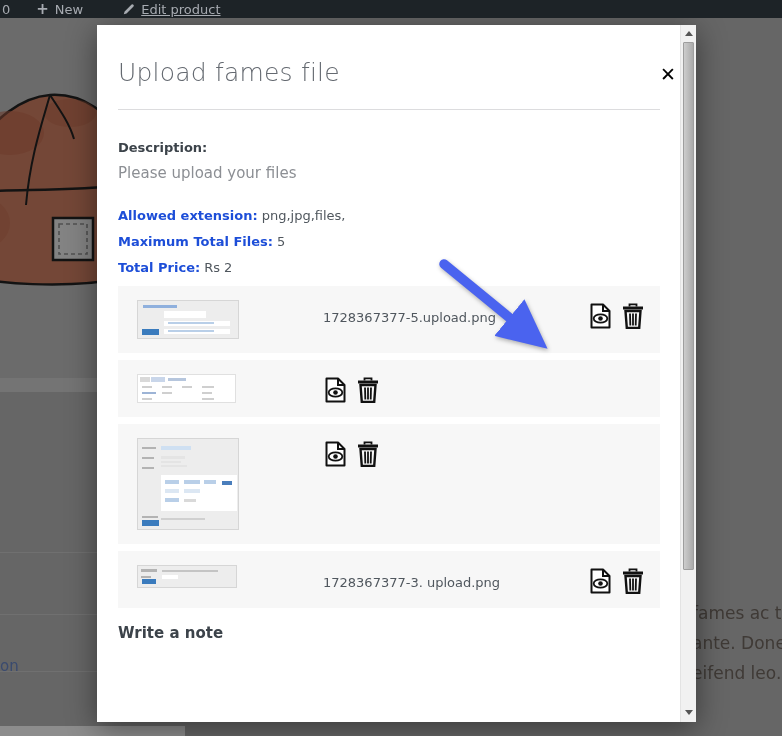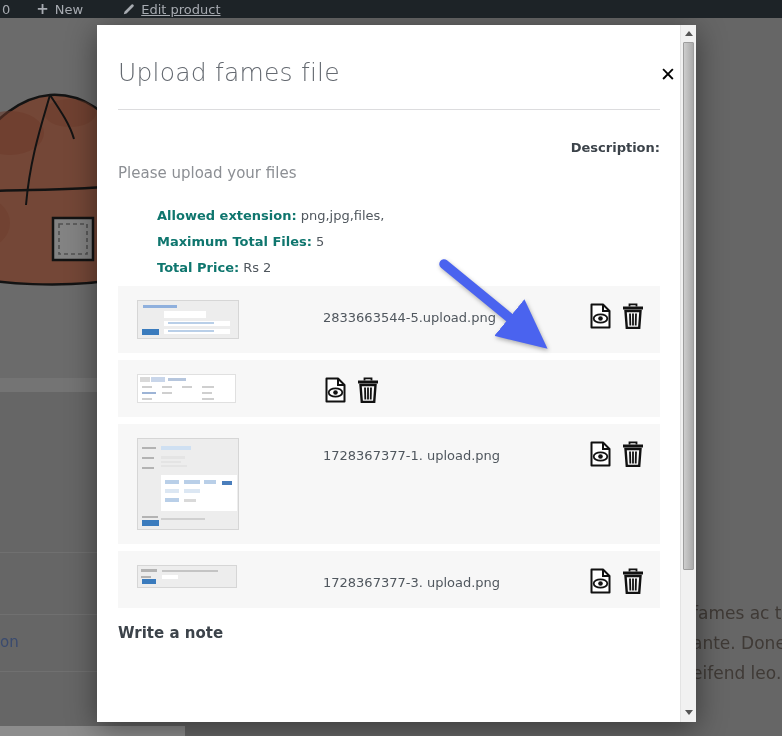--- a/index.html
+++ b/index.html
@@ -24,46 +24,46 @@
   .ab-plus { font-weight:bold; font-size:15px; line-height:1; }
   .ab-pencil svg { display:block; }
 
   
   .bg-page { position:absolute; left:0; top:18px; right:0; bottom:0; z-index:0; }
   .gallery { position:absolute; left:0; top:0; width:310px; height:360px; background:#b8b8b8; }
   .hat-svg { position:absolute; left:-50px; top:55px; }
   .gallery-band { position:absolute; left:0; top:360px; width:310px; height:14px; background:#c9c9c9; }
   .bg-divider { position:absolute; left:0; width:320px; height:1px; background:#c2c2c2; }
   .d1 { top:534px; } .d2 { top:596px; } .d3 { top:653px; }
-  .bg-tab-text { position:absolute; left:0; top:615px; font-size:15px; color:#6480be; }
+  .bg-tab-text { position:absolute; left:0; top:639px; font-size:15px; color:#6480be; }
   .bg-para { position:absolute; left:692px; top:580px; font-size:17px; color:#6d645d; line-height:30px; white-space:nowrap; }
   .bg-bottom-band { position:absolute; left:0; top:708px; width:185px; height:12px; background:#f3f3f3; }
 
   .overlay { position:absolute; left:0; top:18px; right:0; bottom:0; background:rgba(0,0,0,0.42); z-index:1; }
 
   
   .modal {
     position:absolute; left:97px; top:25px; width:599px; height:697px;
     background:#fff; z-index:3; box-shadow:0 6px 28px rgba(0,0,0,0.45);
     overflow:hidden;
   }
   .modal-content { padding:0 36px 0 21px; }
   .modal-title { font-size:25px; font-weight:300; color:#646970; margin-top:33px; letter-spacing:0.2px; }
   .close-btn {
     position:absolute; top:40px; right:20px; font-size:19px; font-weight:bold;
     color:#000; cursor:pointer; line-height:1; z-index:6;
   }
   .title-hr { border:0; border-top:1px solid #dcdcde; margin-top:22px; }
 
-  .desc-label { margin-top:30px; font-size:13px; font-weight:bold; color:#3c434a;text-align:right; }
+  .desc-label { margin-top:30px; font-size:13px; font-weight:bold; color:#3c434a; }
   .desc-text { margin-top:9px; font-size:15px; color:#8c8f94; }
 
   .meta { margin-top:26px; }
   .meta-line { font-size:13px; color:#50575e; margin-bottom:10px; line-height:16px; }
-  .meta-line b { color:#0f766e; margin-right:4px;margin-left:39px; }
+  .meta-line b { color:#1d4ed8; margin-right:4px; }
 
   .upload-btn {
     margin-top:24px; background:#2d83b5; color:#fff; border:none; cursor:pointer;
     font-family:"DejaVu Sans",sans-serif; font-size:14px; font-weight:bold;
     padding:0 24px 0 17px; height:36px; display:inline-flex; align-items:center; gap:12px;
   }
   .upload-btn svg { display:block; }
 
   .file-list { margin-top:4px; }
   .file-row {
@@ -212,21 +212,21 @@
       </div>
     </div>
 
 
     <div class="file-list">
 
       <div class="file-row">
         <div class="thumb-col">
             <div class="thumb t1 has-btn"></div>
           </div>
-        <div class="name-col">2833663544-5.upload.png</div>
+        <div class="name-col">1728367377-5.upload.png</div>
         <div class="icons-col">
           <span class="icon-btn">
             <svg width="25" height="26" viewBox="0 0 24 26">
               <path d="M3 1.5 H14.5 L21 8 V24.5 H3 Z" fill="#fff" stroke="#111" stroke-width="2" stroke-linejoin="round"></path>
               <path d="M14.5 1.5 V8 H21" fill="none" stroke="#111" stroke-width="2"></path>
               <ellipse cx="12" cy="15.5" rx="6.8" ry="4.2" fill="none" stroke="#111" stroke-width="1.8"></ellipse>
               <circle cx="12" cy="15.5" r="2.3" fill="#111"></circle>
             </svg>
           </span>
           <span class="icon-btn">
@@ -265,21 +265,20 @@
               <line x1="14" y1="10.5" x2="13.7" y2="22.5" stroke="#111" stroke-width="1.8"></line>
             </svg>
           </span>
         </div>
       </div>
 
       <div class="file-row">
         <div class="thumb-col">
             <div class="thumb t3 has-btn"></div>
           </div>
-        <div class="name-col">1728367377-1. upload.png</div>
         <div class="icons-col">
           <span class="icon-btn">
             <svg width="25" height="26" viewBox="0 0 24 26">
               <path d="M3 1.5 H14.5 L21 8 V24.5 H3 Z" fill="#fff" stroke="#111" stroke-width="2" stroke-linejoin="round"></path>
               <path d="M14.5 1.5 V8 H21" fill="none" stroke="#111" stroke-width="2"></path>
               <ellipse cx="12" cy="15.5" rx="6.8" ry="4.2" fill="none" stroke="#111" stroke-width="1.8"></ellipse>
               <circle cx="12" cy="15.5" r="2.3" fill="#111"></circle>
             </svg>
           </span>
           <span class="icon-btn">

